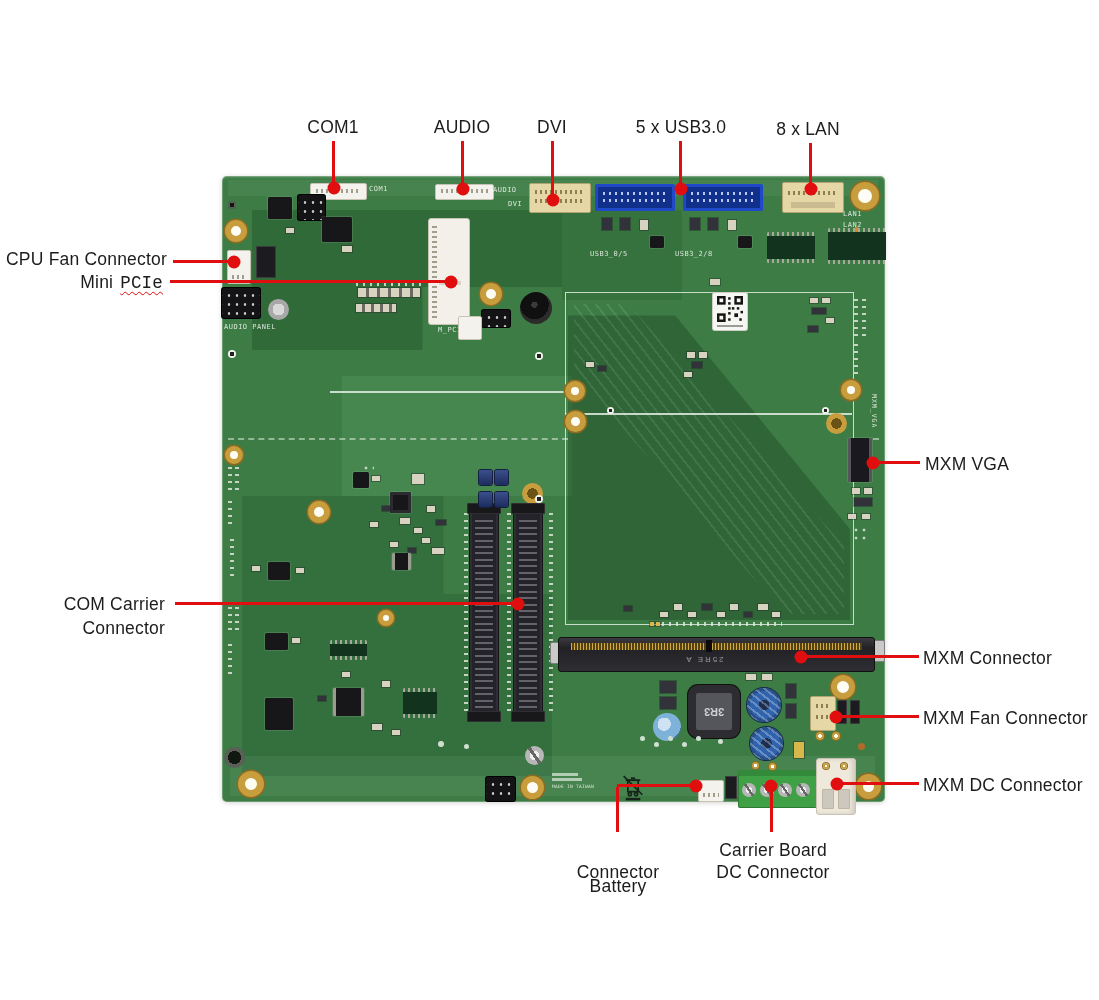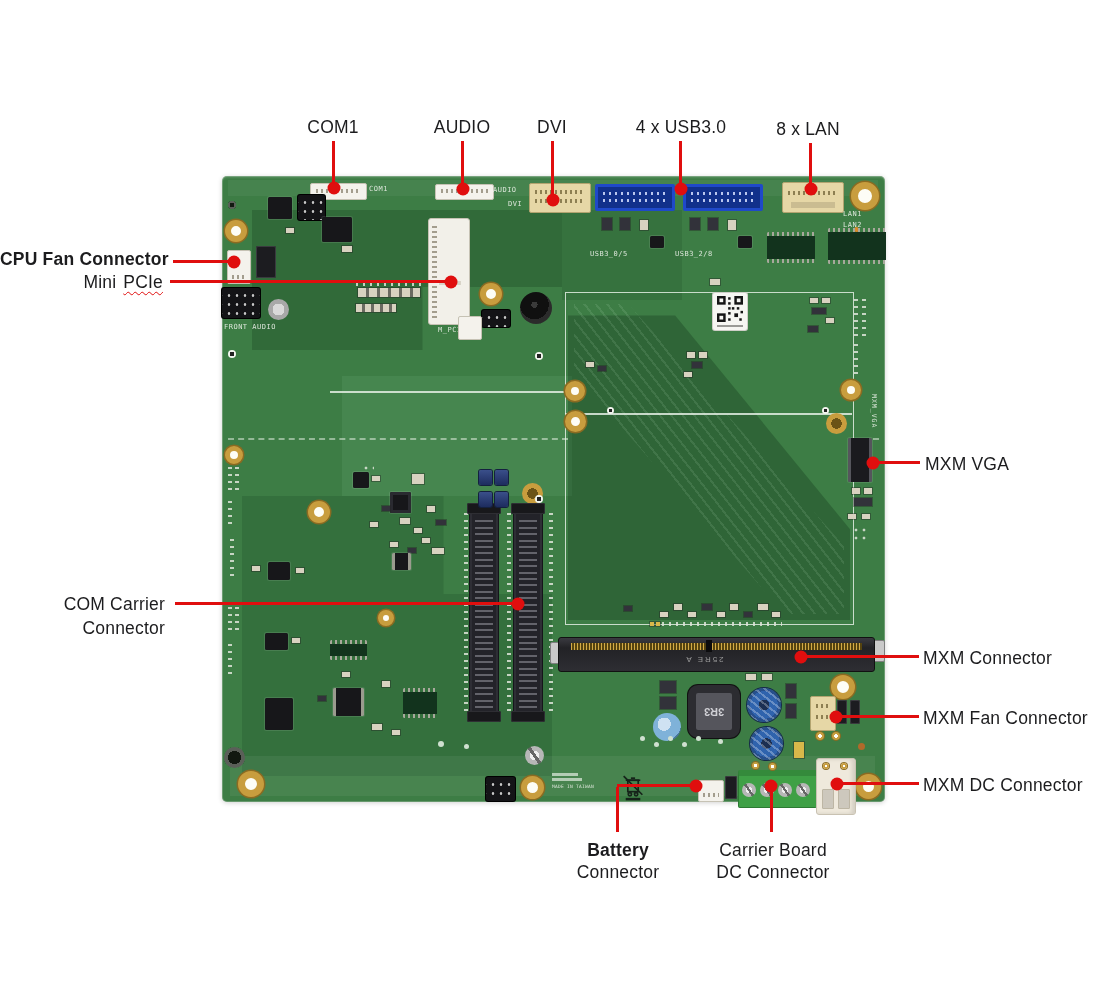--- a/index.html
+++ b/index.html
@@ -2,21 +2,21 @@
 <html style="--accent: #e00e0e; --label: #1c1c1e; --pcb: #3d7d45; --silk: #e9efe6; --usb: #1f49c9; --usb-deep: #11308b; --beige: #e6d7a6; --beige-edge: #b2a470; --cwhite: #f4f2ec; --gold: #c89d3e; --gold-deep: #8a6b22; --term: #3fa046; --capblue: #2f63ad;"><head>
 <meta charset="utf-8">
 <style>
   html,body{margin:0;padding:0;background:#fff;}
   #canvas{position:relative;width:1099px;height:1000px;background:#fff;overflow:hidden;
           font-family:"Liberation Sans",sans-serif;}
   
   .lbl{position:absolute;font-size:17.5px;line-height:21px;color:var(--label);letter-spacing:.2px;white-space:nowrap;z-index:12;}
   .lbl.cc{transform:translateX(-50%);}
   .lbl.rr{text-align:right;}
-  .squig{text-decoration:underline;text-decoration-style:wavy;text-decoration-color:var(--accent);text-decoration-thickness:1px;text-underline-offset:3px;}
+  .squig{text-decoration:underline;text-decoration-style:wavy;text-decoration-color:var(--accent);text-decoration-thickness:1px;text-underline-offset:3px;font-family:Liberation Mono, monospace;}
   .w1{margin-right:.4em;margin-left:47px;}
   .vline{position:absolute;width:3px;background:var(--accent);z-index:11;}
   .hline{position:absolute;height:3px;background:var(--accent);z-index:11;}
   .dot{position:absolute;width:13px;height:13px;border-radius:50%;background:var(--accent);transform:translate(-50%,-50%);z-index:12;}
   
   #board{position:absolute;left:222px;top:176px;width:663px;height:626px;background:var(--pcb);
          border-radius:5px;box-shadow:inset 0 0 0 1px rgba(255,255,255,.22),inset 0 2px 2px rgba(255,255,255,.12),0 1px 5px rgba(0,0,0,.18);}
   #board .patch{position:absolute;}
   .silk{position:absolute;color:var(--silk);font-family:"DejaVu Sans Mono",monospace;font-size:7px;line-height:8px;letter-spacing:.5px;white-space:nowrap;opacity:.92;}
   .silkline{position:absolute;background:rgba(238,245,236,.8);}
@@ -169,21 +169,21 @@
     <div class="cw" style="left:5px;top:74px;width:22px;height:32px;">
       <div class="cwrow" style="left:4px;right:4px;bottom:4px;"></div>
     </div>
     <div class="dkblk" style="left:34px;top:70px;width:20px;height:32px;"></div>
     <div class="chip" style="left:46px;top:21px;width:24px;height:22px;"></div>
     <div class="hdr" style="left:76px;top:19px;width:27px;height:25px;"></div>
     <div class="chip" style="left:100px;top:41px;width:30px;height:25px;"></div>
     <div class="pass" style="left:64px;top:52px;width:8px;height:5px;"></div>
     <div class="pass" style="left:120px;top:70px;width:10px;height:6px;"></div>
     <div class="hdr" style="left:0px;top:112px;width:38px;height:30px;"></div>
-    <div class="silk" style="left:2px;top:147px;">FRONT AUDIO</div>
+    <div class="silk" style="left:2px;top:147px;">AUDIO PANEL</div>
     <div class="capsil" style="left:46px;top:123px;width:21px;height:21px;"></div>
 
     <div class="mpcie" style="left:206px;top:42px;width:40px;height:105px;">
       <div class="mpin"></div>
       <div class="mnotch" style="top:62px;"></div>
     </div>
     <div class="silk" style="left:216px;top:150px;">M_PCIE2</div>
     <div class="padrow" style="left:134px;top:106px;width:70px;"></div>
     <div class="pass" style="left:136px;top:112px;width:62px;height:9px;background:repeating-linear-gradient(90deg,#d8d2c0 0 8px,#6a6a60 8px 11px);"></div>
     <div class="pass" style="left:134px;top:128px;width:40px;height:8px;background:repeating-linear-gradient(90deg,#d8d2c0 0 6px,#6a6a60 6px 9px);"></div>
@@ -395,29 +395,29 @@
   <div class="dot" style="left:334px;top:188px;"></div>
 
   <div class="lbl cc" style="left:462px;top:117px;">AUDIO</div>
   <div class="vline" style="left:461px;top:141px;height:48px;"></div>
   <div class="dot" style="left:463px;top:189px;"></div>
 
   <div class="lbl cc" style="left:552px;top:117px;">DVI</div>
   <div class="vline" style="left:551px;top:141px;height:59px;"></div>
   <div class="dot" style="left:553px;top:200px;"></div>
 
-  <div class="lbl cc" style="left:681px;top:117px;">4 x USB3.0</div>
+  <div class="lbl cc" style="left:681px;top:117px;">5 x USB3.0</div>
   <div class="vline" style="left:679px;top:141px;height:48px;"></div>
   <div class="dot" style="left:681px;top:189px;"></div>
 
   <div class="lbl cc" style="left:808px;top:119px;">8 x LAN</div>
   <div class="vline" style="left:809px;top:143px;height:46px;"></div>
   <div class="dot" style="left:811px;top:189px;"></div>
 
-  <div class="lbl rr" style="left:0px;top:249px;width:167px;font-weight:bold;">CPU Fan Connector</div>
+  <div class="lbl rr" style="left:0px;top:249px;width:167px;">CPU Fan Connector</div>
   <div class="hline" style="left:173px;top:260px;width:58px;"></div>
   <div class="dot" style="left:234px;top:262px;"></div>
 
   <div class="lbl rr" style="left:0px;top:272px;width:163px;">
     <span class="w1">Mini</span><span class="squig">PCIe</span>
   </div>
   <div class="hline" style="left:170px;top:280px;width:279px;"></div>
   <div class="dot" style="left:451px;top:282px;"></div>
 
   <div class="lbl rr" style="left:0px;top:594px;width:165px;">COM Carrier</div>
@@ -437,21 +437,21 @@
   <div class="hline" style="left:836px;top:715px;width:83px;"></div>
   <div class="lbl" style="left:923px;top:708px;">MXM Fan Connector</div>
 
   <div class="dot" style="left:837px;top:784px;"></div>
   <div class="hline" style="left:837px;top:782px;width:82px;"></div>
   <div class="lbl" style="left:923px;top:775px;">MXM DC Connector</div>
 
   <div class="dot" style="left:696px;top:786px;"></div>
   <div class="hline" style="left:617px;top:784px;width:80px;"></div>
   <div class="vline" style="left:616px;top:787px;height:45px;"></div>
-  <div class="lbl cc" style="left:618px;top:840px;font-weight:bold;">Battery</div>
+  <div class="lbl cc" style="left:618px;top:876px;">Battery</div>
   <div class="lbl cc" style="left:618px;top:862px;">Connector</div>
 
   <div class="dot" style="left:771px;top:786px;"></div>
   <div class="vline" style="left:770px;top:789px;height:43px;"></div>
   <div class="lbl cc" style="left:773px;top:840px;">Carrier Board</div>
   <div class="lbl cc" style="left:773px;top:862px;">DC Connector</div>
 
 </div>
 
 </body></html>

